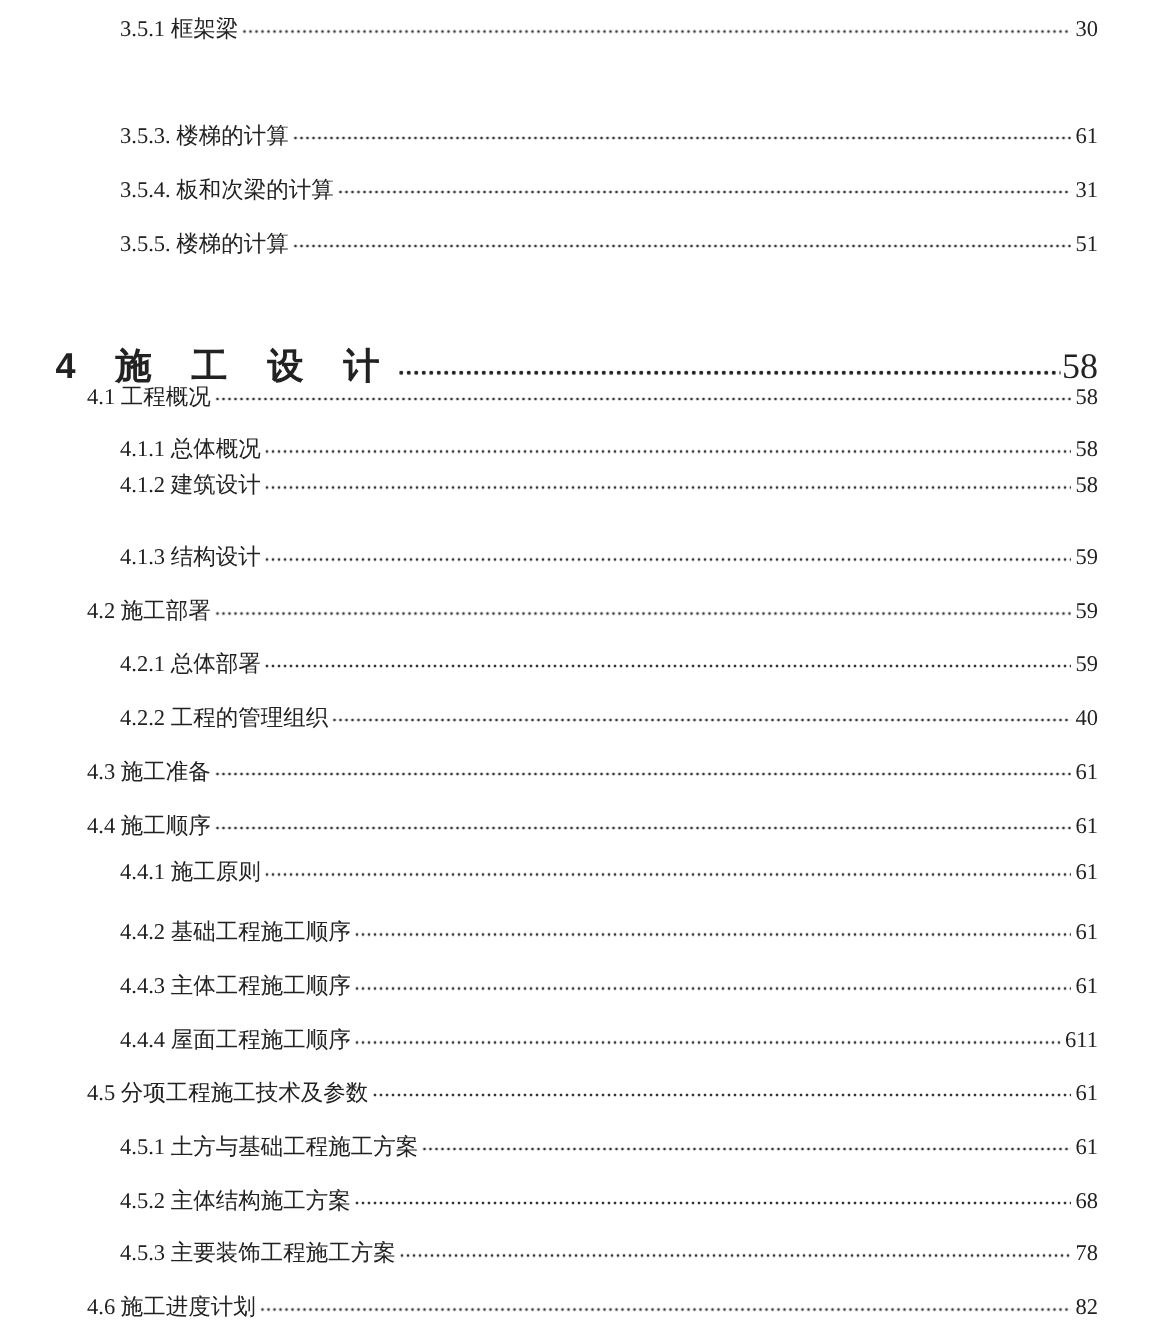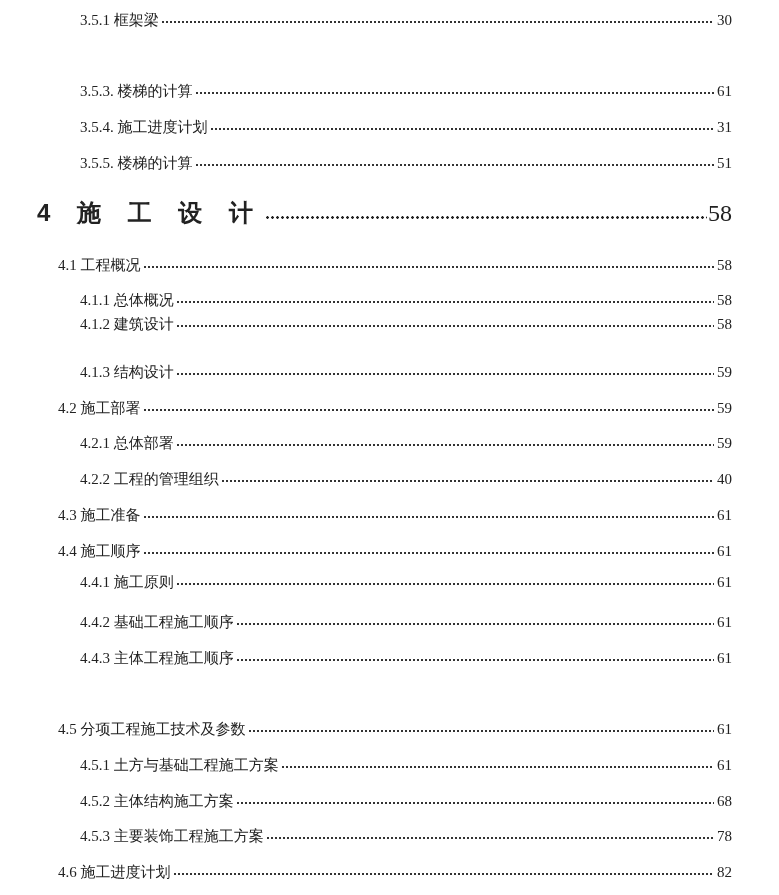--- a/index.html
+++ b/index.html
@@ -32,20 +32,21 @@
       white-space: nowrap;
     }
     .entry.level-3 { left: 80px; }
     .entry.level-2 { left: 58px; }
     .entry.level-1 {
       left: 37px;
       font-family: "Liberation Sans", "DejaVu Sans", sans-serif;
       font-size: 24px;
       line-height: 30px;
       font-weight: bold;
+      margin-top: 32px;
     }
     .entry.level-1 .label {
       letter-spacing: 10px;
     }
     .entry.level-1 .page {
       font-family: "Liberation Serif", "DejaVu Serif", serif;
       font-weight: normal;
       font-size: 24px;
       letter-spacing: 0;
     }
@@ -85,21 +86,21 @@
     <span class="label">3.5.1 框架梁  </span>
     <span class="leader"></span>
     <span class="page">30</span>
   </div>
   <div class="entry level-3" style="top:81px">
     <span class="label">3.5.3.  楼梯的计算</span>
     <span class="leader"></span>
     <span class="page">61</span>
   </div>
   <div class="entry level-3" style="top:117px">
-    <span class="label">3.5.4.  施工进度计划</span>
+    <span class="label">3.5.4.  板和次梁的计算</span>
     <span class="leader"></span>
     <span class="page">31</span>
   </div>
   <div class="entry level-3" style="top:153px">
     <span class="label">3.5.5.  楼梯的计算</span>
     <span class="leader"></span>
     <span class="page">51</span>
   </div>
 
   <div class="entry level-1" style="top:198px">
@@ -161,20 +162,25 @@
   <div class="entry level-3" style="top:612px">
     <span class="label">4.4.2 基础工程施工顺序</span>
     <span class="leader"></span>
     <span class="page">61</span>
   </div>
   <div class="entry level-3" style="top:648px">
     <span class="label">4.4.3 主体工程施工顺序</span>
     <span class="leader"></span>
     <span class="page">61</span>
   </div>
+  <div class="entry level-3" style="top:684px">
+    <span class="label">4.4.4 屋面工程施工顺序</span>
+    <span class="leader"></span>
+    <span class="page">611</span>
+  </div>
   <div class="entry level-2" style="top:719px">
     <span class="label">4.5 分项工程施工技术及参数</span>
     <span class="leader"></span>
     <span class="page">61</span>
   </div>
   <div class="entry level-3" style="top:755px">
     <span class="label">4.5.1 土方与基础工程施工方案</span>
     <span class="leader"></span>
     <span class="page">61</span>
   </div>

